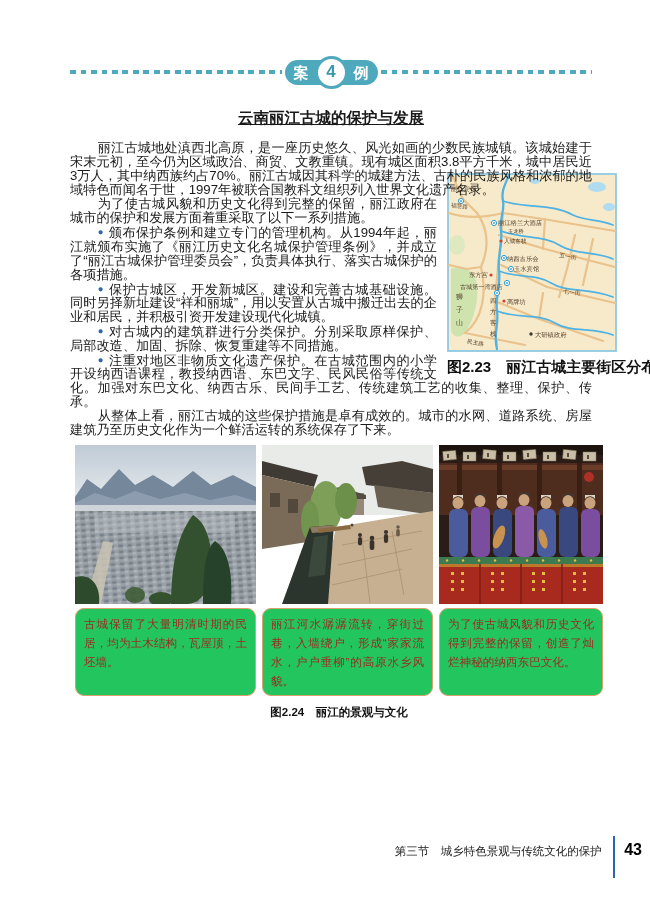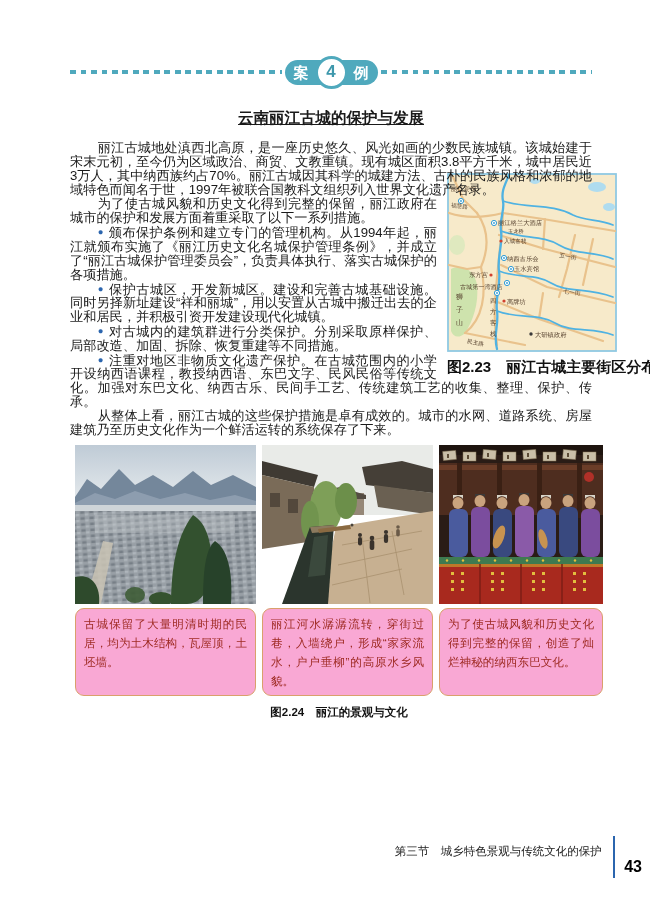--- a/index.html
+++ b/index.html
@@ -24,30 +24,30 @@
   .bdot{color:#2B65AE;font-size:9.5px;vertical-align:1.5px;margin-right:5px;text-indent:0;}
   
   .map-fig{float:right;width:170px;margin:-24px 0 4px 10px;}
   .map-fig svg{display:block;}
   .map-cap{font-size:15px;font-weight:600;text-align:center;margin-top:6px;white-space:nowrap;color:#111;}
   .map-fig text{font-family:"Liberation Sans","DejaVu Sans",sans-serif;fill:#57422F;}
   
   .photos{margin:8px 0 0 5px;width:528px;display:flex;gap:6px;clear:both;}
   .photos svg{display:block;}
   .capboxes{margin:4px 0 0 5px;width:528px;display:flex;gap:6px;align-items:stretch;}
-  .capbox{box-sizing:border-box;background:#f9a8d4;border:1.5px solid #D9A06B;border-radius:9px;
+  .capbox{box-sizing:border-box;background:#22c55e;border:1.5px solid #D9A06B;border-radius:9px;
     padding:5px 8px;font-size:11.6px;line-height:19px;color:#9E2A22;text-align:justify;}
   .cb1{flex:0 0 181px;}.cb2{flex:0 0 171px;}.cb3{flex:0 0 164px;}
   .fig24{width:528px;margin:9px 0 0 5px;text-align:center;font-size:11.5px;font-weight:600;color:#111;}
   
   .footer{position:absolute;left:0;top:836px;width:650px;display:flex;justify-content:flex-end;
     align-items:flex-start;padding-right:8px;box-sizing:border-box;}
   .f-sec{font-size:11.5px;color:#222;margin-top:8px;}
   .f-bar{width:2.5px;height:42px;background:#2B65AE;margin:0 9px 0 11px;}
-  .f-num{font-size:16px;font-weight:bold;margin-top:22px;color:#000;}
+  .f-num{font-size:16px;font-weight:bold;margin-top:5px;color:#000;}
 </style>
 </head>
 <body>
 
 <div class="page">
 
   <div class="hdr">
     <div class="dash"></div>
     <div class="badge">
       <span class="pill l">案</span>

